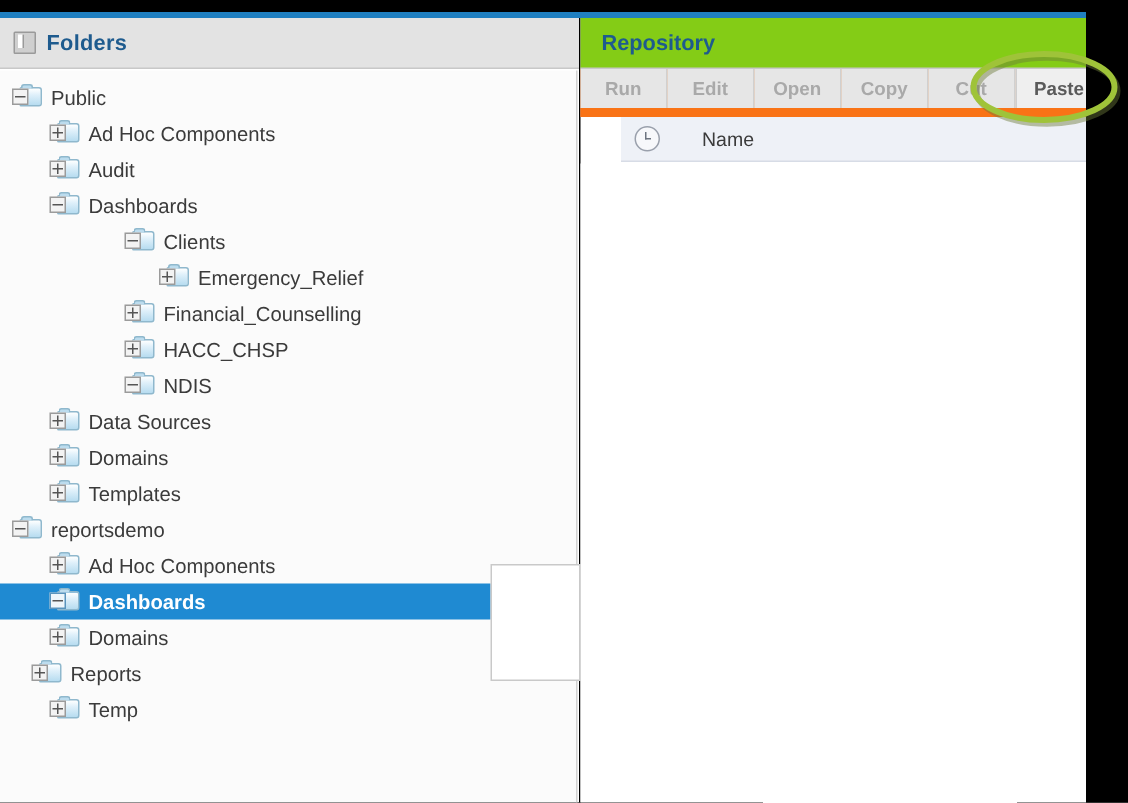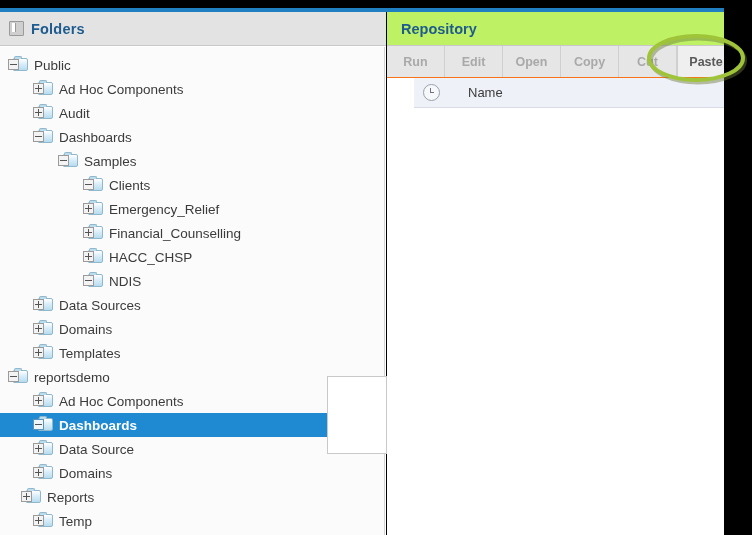--- a/index.html
+++ b/index.html
@@ -169,36 +169,36 @@
   #repo-panel {
     position: absolute;
     left: 387px; top: 12px;
     width: 337px;
     height: 523px;
     background: #ffffff;
     box-sizing: border-box;
   }
   .repo-head {
     height: 34px;
-    background: #bef264;
+    background: #84cc16;
     border-bottom: 1px solid #c8c8c8;
     display: flex;
     align-items: center;
     padding-left: 14px;
     box-sizing: border-box;
   }
   .repo-title {
     font-size: 14.5px;
     font-weight: bold;
     color: #1e5b8e;
   }
   .toolbar {
     height: 32px;
     background: #f97316;
-    border-bottom: 1px solid #f97316;
+    border-bottom: 6px solid #f97316;
     display: flex;
     align-items: stretch;
     box-sizing: border-box;
   }
   .tbtn {
     min-width: 58px;
     padding: 0 11px;
     display: flex;
     align-items: center;
     justify-content: center;
@@ -314,58 +314,51 @@
           </span>
           <span>Audit</span>
         </div>
         <div class="tree-row" style="padding-left: 33px;">
           <span class="fico">
             <span class="folder"></span>
             <span class="exp"></span>
           </span>
           <span>Dashboards</span>
         </div>
-        <div class="tree-row" style="padding-left: 58px;">
-          <span class="fico">
-            <span class="folder"></span>
-            <span class="exp"></span>
-          </span>
-          <span>Samples</span>
-        </div>
         <div class="tree-row" style="padding-left: 83px;">
           <span class="fico">
             <span class="folder"></span>
             <span class="exp"></span>
           </span>
           <span>Clients</span>
         </div>
+        <div class="tree-row" style="padding-left: 106px;">
+          <span class="fico">
+            <span class="folder"></span>
+            <span class="exp plus"></span>
+          </span>
+          <span>Emergency_Relief</span>
+        </div>
+        <div class="tree-row" style="padding-left: 83px; text-align: right;">
+          <span class="fico">
+            <span class="folder"></span>
+            <span class="exp plus"></span>
+          </span>
+          <span>Financial_Counselling</span>
+        </div>
         <div class="tree-row" style="padding-left: 83px;">
           <span class="fico">
             <span class="folder"></span>
             <span class="exp plus"></span>
           </span>
-          <span>Emergency_Relief</span>
-        </div>
-        <div class="tree-row" style="padding-left: 83px; text-align: right;">
-          <span class="fico">
-            <span class="folder"></span>
-            <span class="exp plus"></span>
-          </span>
-          <span>Financial_Counselling</span>
+          <span>HACC_CHSP</span>
         </div>
         <div class="tree-row" style="padding-left: 83px;">
           <span class="fico">
             <span class="folder"></span>
-            <span class="exp plus"></span>
-          </span>
-          <span>HACC_CHSP</span>
-        </div>
-        <div class="tree-row" style="padding-left: 83px;">
-          <span class="fico">
-            <span class="folder"></span>
             <span class="exp"></span>
           </span>
           <span>NDIS</span>
         </div>
         <div class="tree-row" style="padding-left: 33px;">
           <span class="fico">
             <span class="folder"></span>
             <span class="exp plus"></span>
           </span>
           <span>Data Sources</span>
@@ -397,27 +390,20 @@
             <span class="exp plus"></span>
           </span>
           <span>Ad Hoc Components</span>
         </div>
         <div class="tree-row selected" style="padding-left: 33px;">
           <span class="fico">
             <span class="folder"></span>
             <span class="exp"></span>
           </span>
           <span>Dashboards</span>
-        </div>
-        <div class="tree-row" style="padding-left: 33px;">
-          <span class="fico">
-            <span class="folder"></span>
-            <span class="exp plus"></span>
-          </span>
-          <span>Data Source</span>
         </div>
         <div class="tree-row" style="padding-left: 33px;">
           <span class="fico">
             <span class="folder"></span>
             <span class="exp plus"></span>
           </span>
           <span>Domains</span>
         </div>
         <div class="tree-row" style="padding-left: 21px;">
           <span class="fico">

